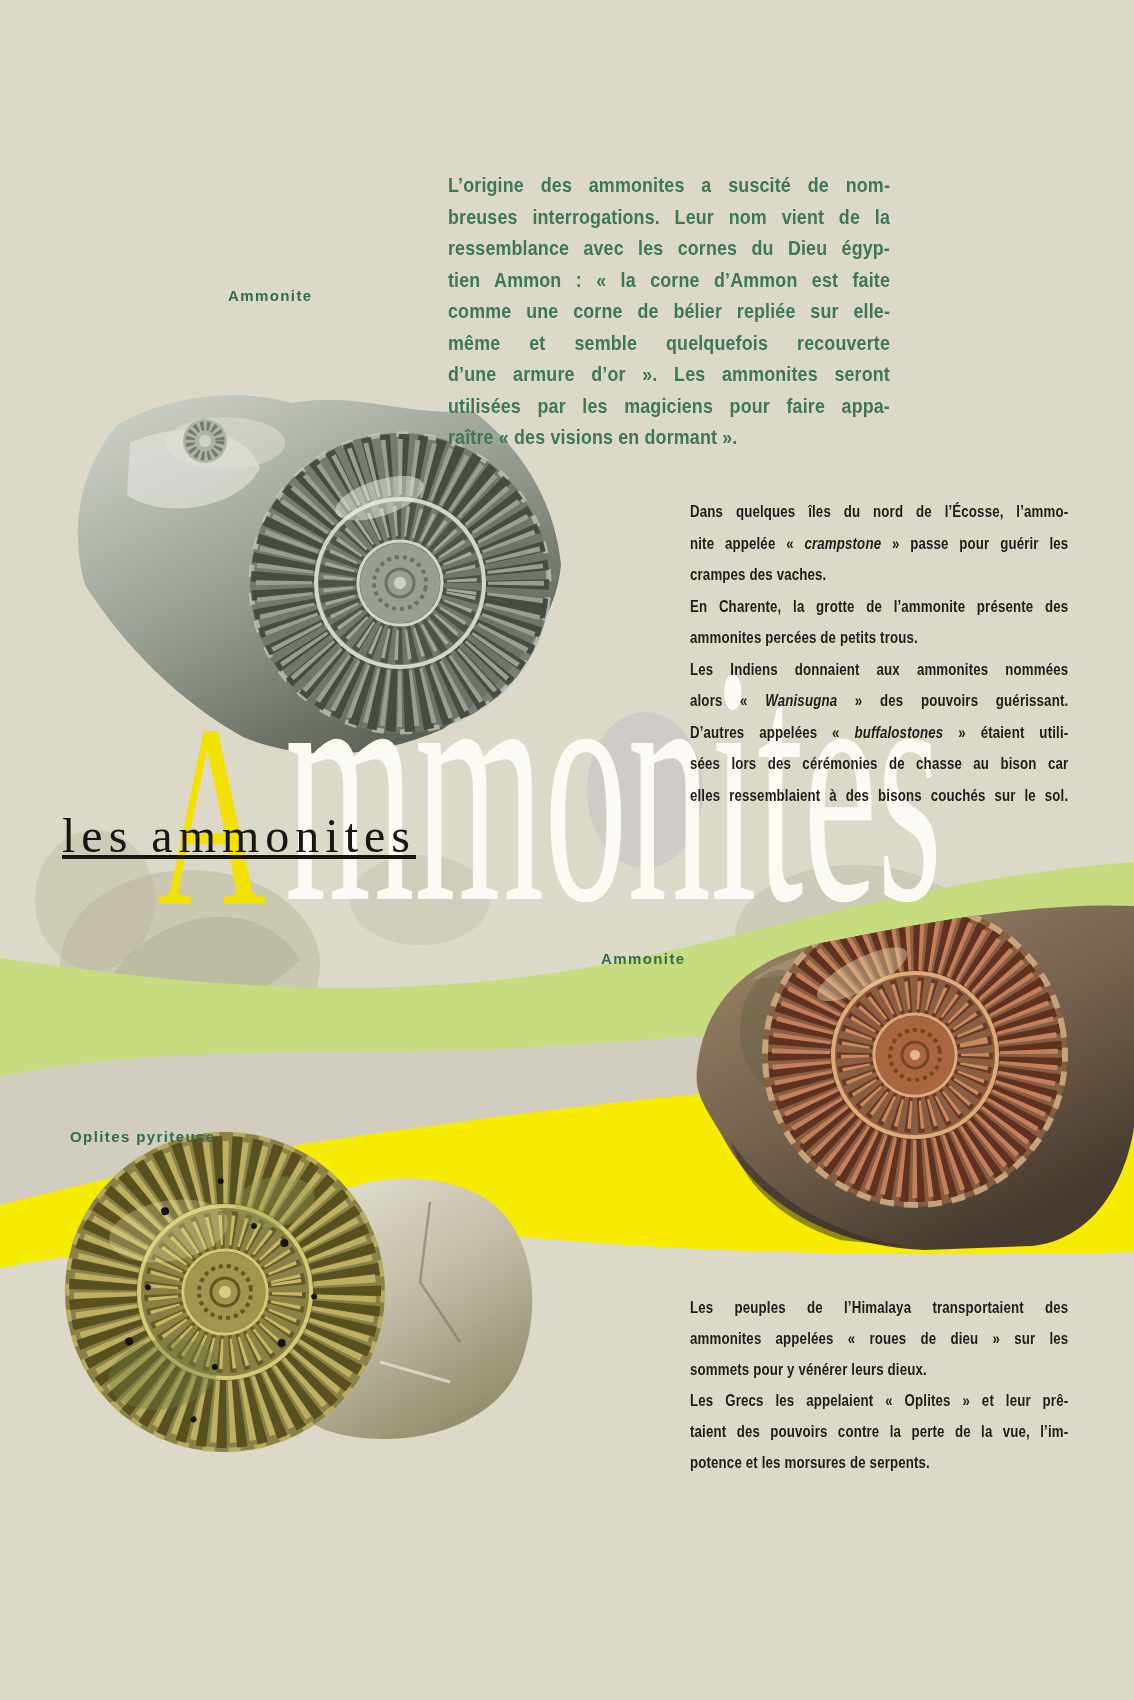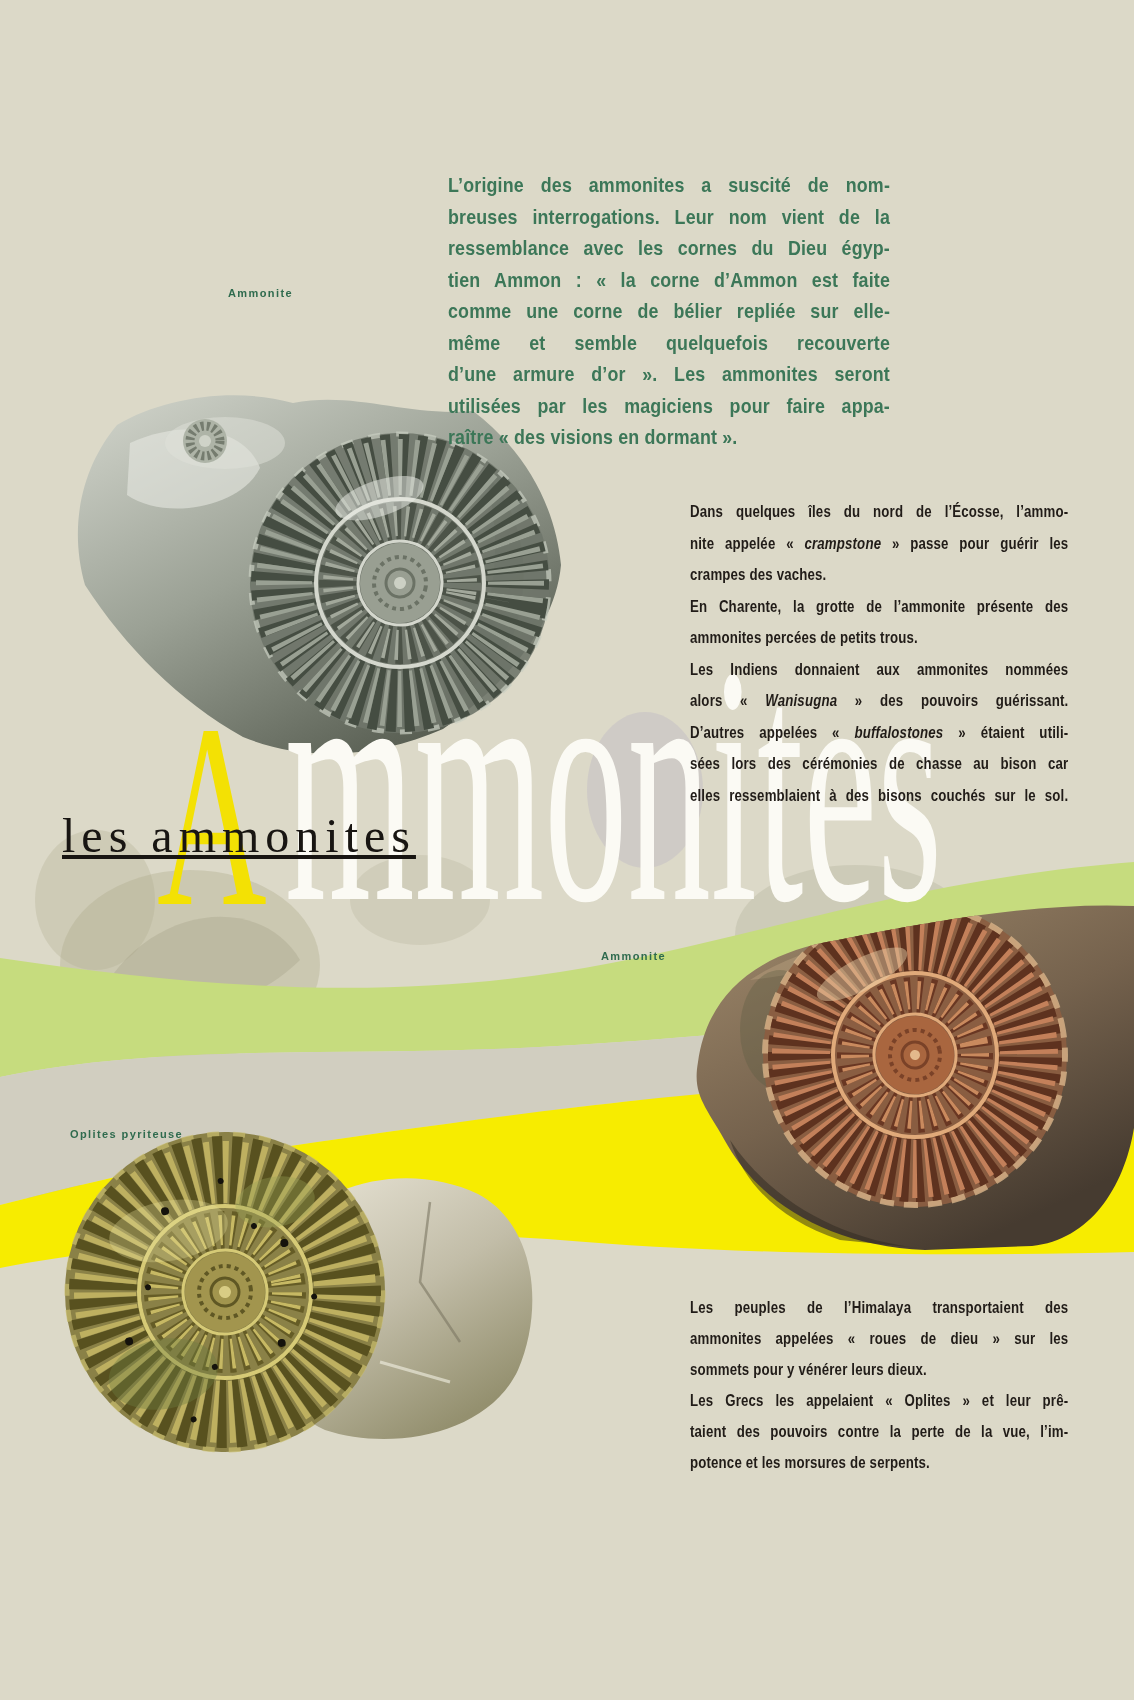--- a/index.html
+++ b/index.html
@@ -24,21 +24,21 @@
     color:#fbfaf4;transform:scaleX(0.49);transform-origin:left top;
   }
   .eyebrow{
     position:absolute;left:62px;top:812px;z-index:6;
     font-family:"Liberation Serif",serif;font-size:48px;line-height:1;
     letter-spacing:6px;color:#181512;text-decoration:underline;
   }
   
   .caption{
     position:absolute;z-index:8;color:#2f6b4e;font-weight:bold;
-    font-size:11px;letter-spacing:1.4px;text-align:center;
+    font-size:15px;letter-spacing:1.4px;text-align:center;
   }
   .cap1{left:228px;top:287px;}
   .cap2{left:601px;top:950px;}
   .cap3{left:70px;top:1128px;}
   
   .tb{position:absolute;z-index:9;transform-origin:left top;font-weight:bold;}
   .tb .ln{display:block;}
   .j{text-align:justify;text-align-last:justify;}
   .l{text-align:left;}
   .intro{

